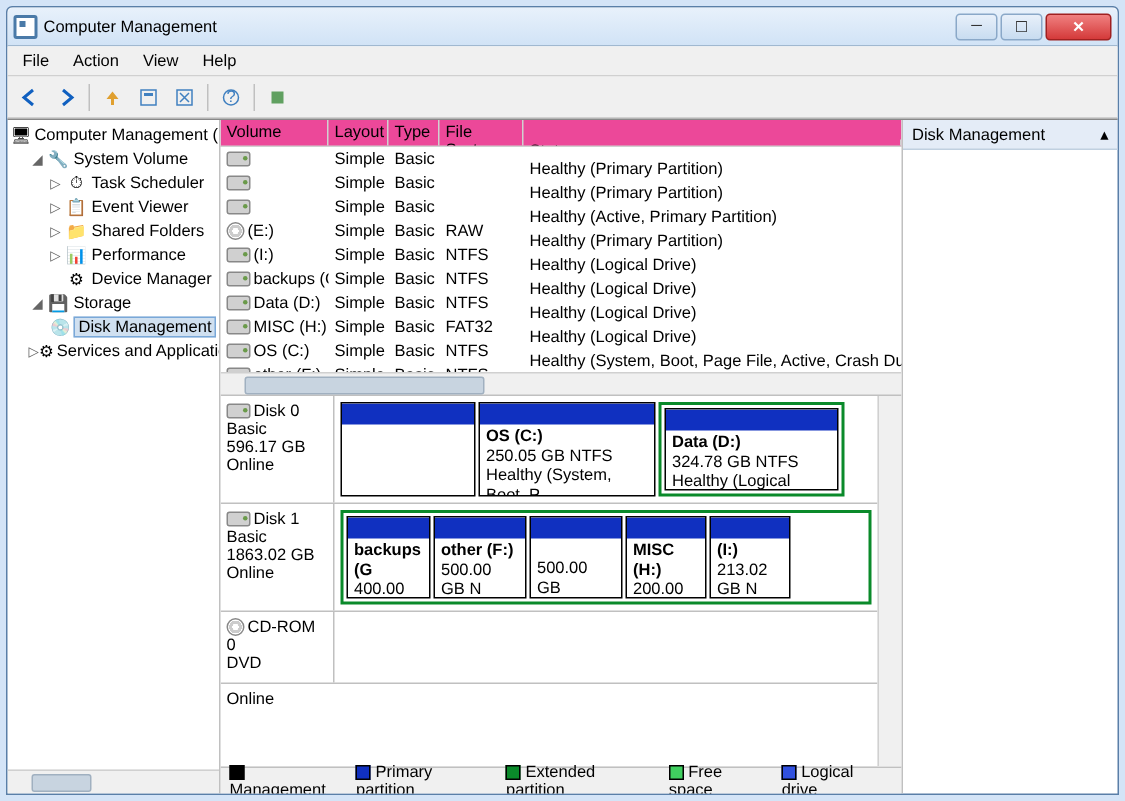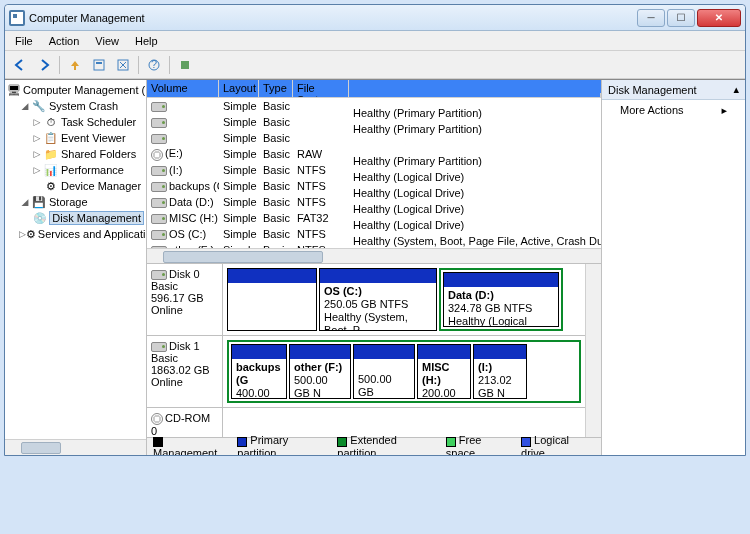--- a/index.html
+++ b/index.html
@@ -1,17 +1,17 @@
 <!DOCTYPE html>
 <html><head>
 <meta charset="utf-8">
 <style>
 *{box-sizing:border-box;margin:0;padding:0;font-family:"Segoe UI",Tahoma,sans-serif;font-size:11px;}
 body{background:#d4e4f7;padding:4px;width:750px;height:534px;overflow:hidden;}
-.window{background:#fff;border:1px solid #5a7fa8;border-radius:4px 4px 0 0;height:452px;display:flex;flex-direction:column;}
+.window{background:#fff;border:1px solid #5a7fa8;border-radius:4px 4px 0 0;height:526px;display:flex;flex-direction:column;}
 .titlebar{background:linear-gradient(#e8f1fb,#d1e3f6);height:26px;display:flex;align-items:center;padding:0 4px;border-radius:4px 4px 0 0;border-bottom:1px solid #a0b8d0;}
 .titlebar-icon{width:16px;height:16px;background:#4a7aa8;border-radius:2px;margin-right:4px;position:relative;}
 .titlebar-icon:before{content:"";position:absolute;inset:2px;background:#fff;}
 .titlebar-icon:after{content:"";position:absolute;left:4px;top:4px;width:4px;height:4px;background:#4a7aa8;}
 .titlebar-title{flex:1;color:#000;}
 .winbtns{display:flex;gap:2px;}
 .winbtn{width:28px;height:18px;border-radius:3px;display:flex;align-items:center;justify-content:center;color:#333;font-size:10px;}
 .winbtn.min{background:linear-gradient(#e8f0fa,#c8dcf0);border:1px solid #8aa8c8;}
 .winbtn.max{background:linear-gradient(#e8f0fa,#c8dcf0);border:1px solid #8aa8c8;}
 .winbtn.close{background:linear-gradient(#f08080,#d43a3a);border:1px solid #a02020;color:#fff;font-weight:bold;width:44px;}
@@ -25,21 +25,21 @@
 .tree-sb{position:absolute;bottom:0;left:0;right:0;height:16px;background:#f0f0f0;border-top:1px solid #d0d0d0;}
 .tree-sb-thumb{position:absolute;left:16px;top:2px;width:40px;height:12px;background:#c8d4e0;border:1px solid #a0b0c0;border-radius:2px;}
 .tnode{display:flex;align-items:center;padding:1px 0;white-space:nowrap;}
 .tnode .exp{width:12px;text-align:center;color:#666;font-size:9px;}
 .tnode .ico{width:16px;height:14px;margin-right:2px;display:inline-flex;align-items:center;justify-content:center;}
 .tnode.sel span.lbl{background:#d0e0f0;border:1px solid #7aa8d8;padding:0 2px;}
 .tnode.l1{padding-left:0;}
 .tnode.l2{padding-left:12px;}
 .tnode.l3{padding-left:24px;}
 .main{flex:1;display:flex;flex-direction:column;overflow:hidden;}
-.volhdr{display:flex;background:#3b82f6;border-bottom:1px solid #d0d0d0;height:18px;}
+.volhdr{display:flex;background:#ec4899;border-bottom:1px solid #d0d0d0;height:18px;}
 .volhdr>div{border-right:1px solid #d0d0d0;padding:2px 4px;overflow:hidden;}
 .volrow{display:flex;height:16px;align-items:center;}
 .volrow>div{padding:0 4px;overflow:hidden;white-space:nowrap;}
 .c-vol{width:72px;}.c-lay{width:40px;}.c-typ{width:34px;}.c-fs{width:56px;}.c-st{flex:1;margin-top:13px;}
 .vollist{height:150px;overflow:hidden;position:relative;}
 .hsb{height:16px;background:#f0f0f0;border-top:1px solid #d0d0d0;border-bottom:1px solid #c0c0c0;position:relative;}
 .hsb-thumb{position:absolute;left:16px;top:2px;width:160px;height:12px;background:#c8d4e0;border:1px solid #a0b0c0;border-radius:2px;}
 .disks{flex:1;overflow:hidden;position:relative;padding-right:16px;}
 .disk-vsb{position:absolute;right:0;top:0;bottom:0;width:16px;background:#f0f0f0;border-left:1px solid #d0d0d0;}
 .diskrow{display:flex;border-bottom:1px solid #c0c0c0;height:72px;}
@@ -128,21 +128,21 @@
 
   <div class="content">
     <div class="tree">
       <div class="tnode l1">
           <span class="ico">🖥</span>
           <span class="lbl">Computer Management (Local</span>
         </div>
       <div class="tnode l2">
           <span class="exp">◢</span>
           <span class="ico">🔧</span>
-          <span class="lbl">System Crash</span>
+          <span class="lbl">System Volume</span>
         </div>
       <div class="tnode l3">
           <span class="exp">▷</span>
           <span class="ico">⏱</span>
           <span class="lbl">Task Scheduler</span>
         </div>
       <div class="tnode l3">
           <span class="exp">▷</span>
           <span class="ico">📋</span>
           <span class="lbl">Event Viewer</span>
@@ -203,20 +203,21 @@
             <div class="c-lay">Simple</div>
             <div class="c-typ">Basic</div>
             <div class="c-fs"></div>
             <div class="c-st">Healthy (Primary Partition)</div>
           </div>
           <div class="volrow">
             <div class="c-vol"><span class="drv-ico"></span></div>
             <div class="c-lay">Simple</div>
             <div class="c-typ">Basic</div>
             <div class="c-fs"></div>
+            <div class="c-st">Healthy (Active, Primary Partition)</div>
           </div>
           <div class="volrow">
             <div class="c-vol"><span class="cd-ico"></span>(E:)</div>
             <div class="c-lay">Simple</div>
             <div class="c-typ">Basic</div>
             <div class="c-fs">RAW</div>
             <div class="c-st">Healthy (Primary Partition)</div>
           </div>
           <div class="volrow">
             <div class="c-vol"><span class="drv-ico"></span>(I:)</div>
@@ -341,18 +342,15 @@
         <span><span class="lsw" style="background:#40d060"></span><span>Free space</span></span>
         <span><span class="lsw" style="background:#3050e0"></span><span>Logical drive</span></span>
       </div>
     </div>
 
     <div class="actions">
       <div class="actions-sec">
         <span>Disk Management</span>
           <span>▴</span>
       </div>
-      <div class="actions-item">
-        <span>More Actions</span><span style="float:right">▸</span>
-      </div>
     </div>
   </div>
 </div>
 
 </body></html>

